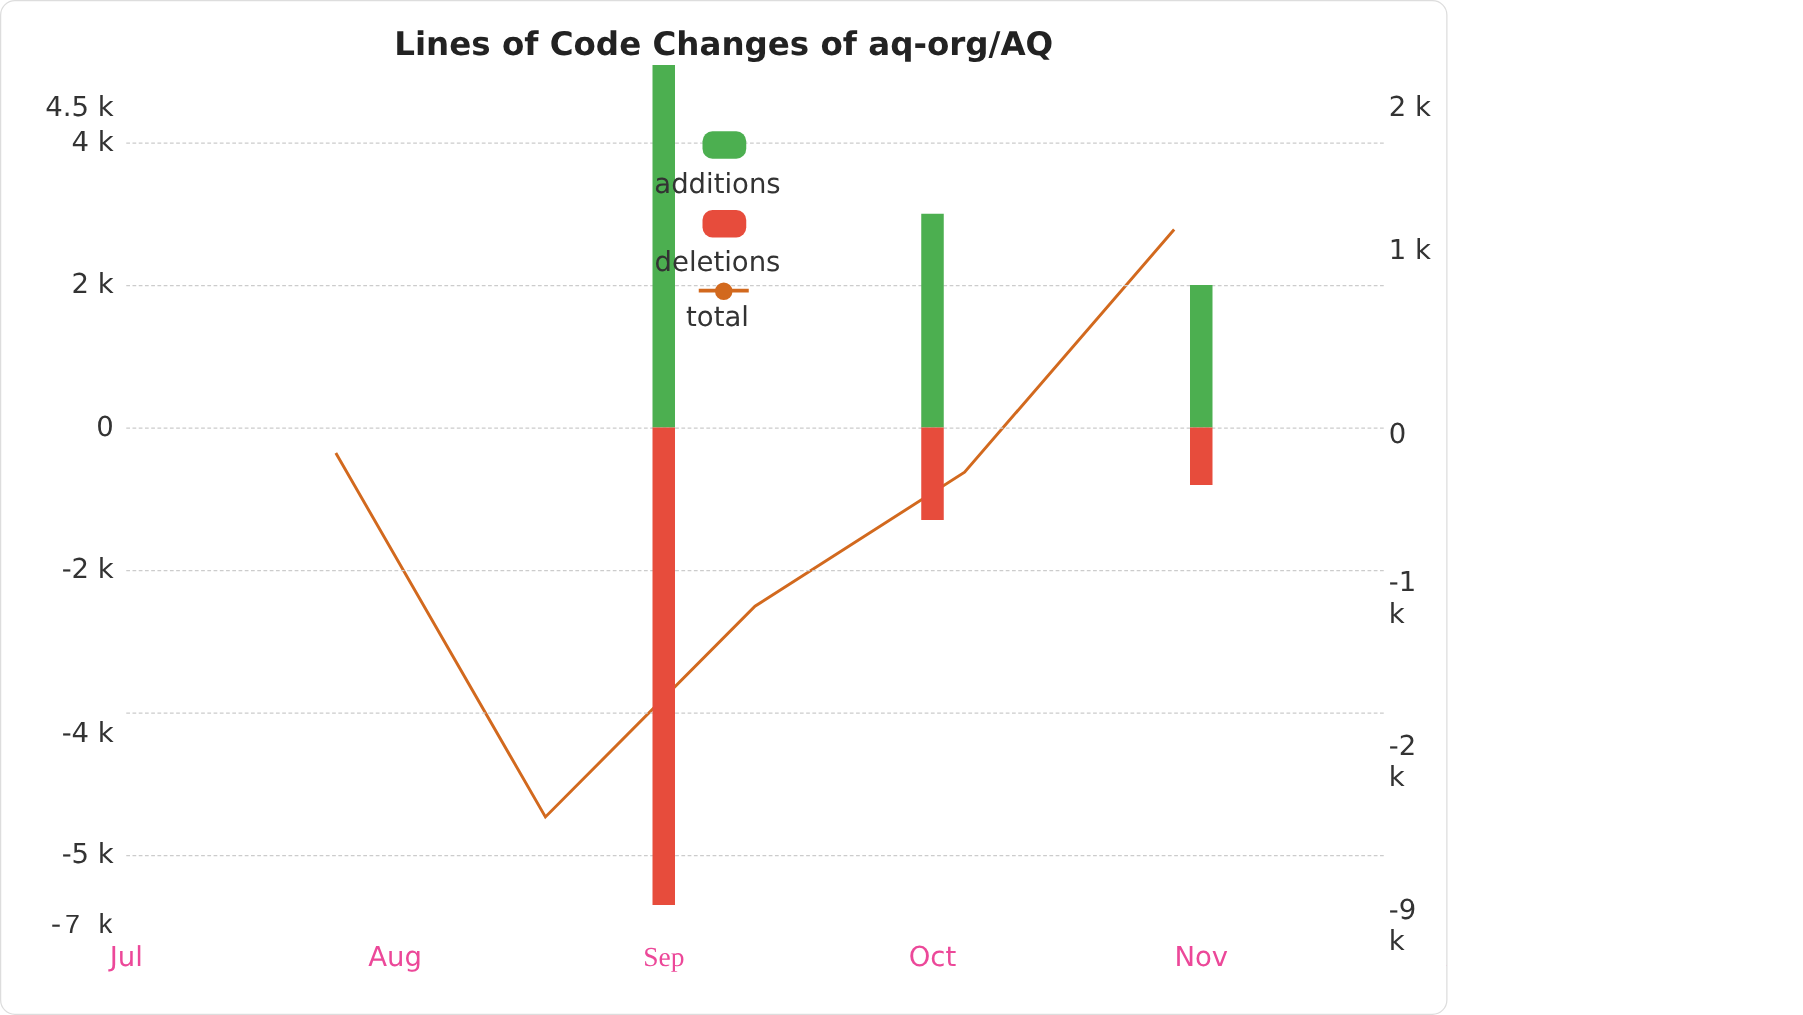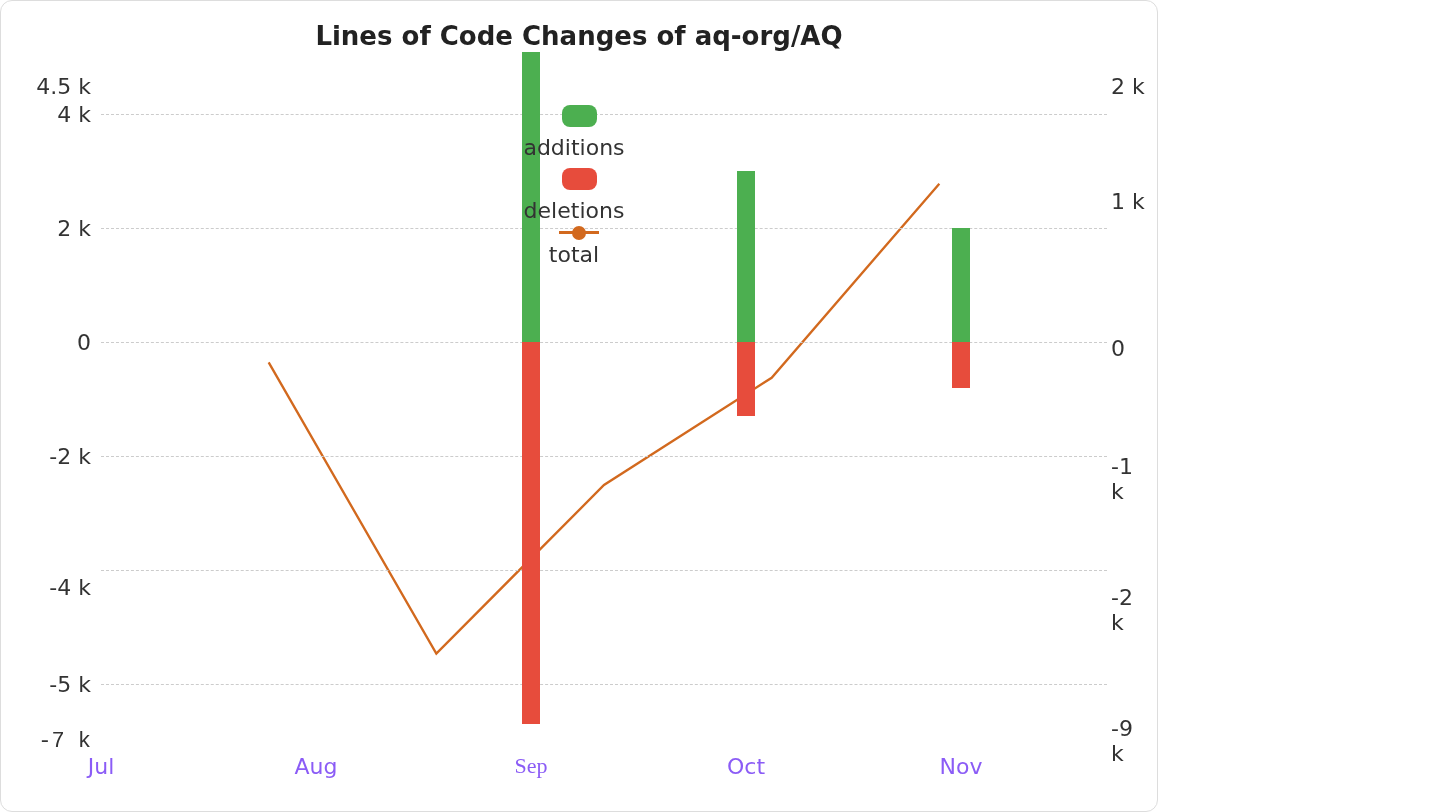--- a/index.html
+++ b/index.html
@@ -96,21 +96,21 @@
     width: 40px;
     text-align: left;
     font-size: 22px;
     color: #333;
     transform: translateY(-50%);
   }
   .x-tick {
     position: absolute;
     bottom: -38px;
     font-size: 22px;
-    color: #8b5cf6;
+    color: #ec4899;
     transform: translateX(-50%);
     white-space: nowrap;
   }
   .x-tick.bold { font-weight: bold; }
   .bar {
     position: absolute;
     width: 18px;
   }
   .bar.green { background: #4caf50; border-radius: 0; }
   .bar.red { background: #e74c3c; border-radius: 0; }

